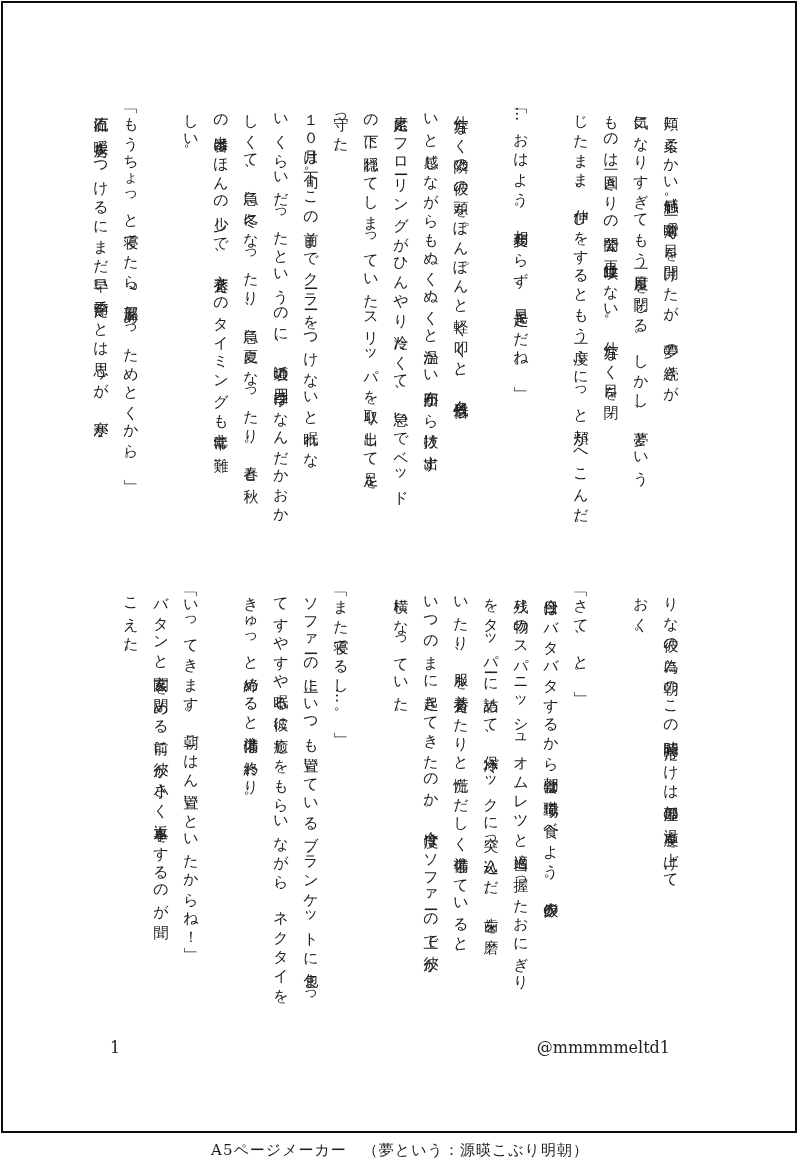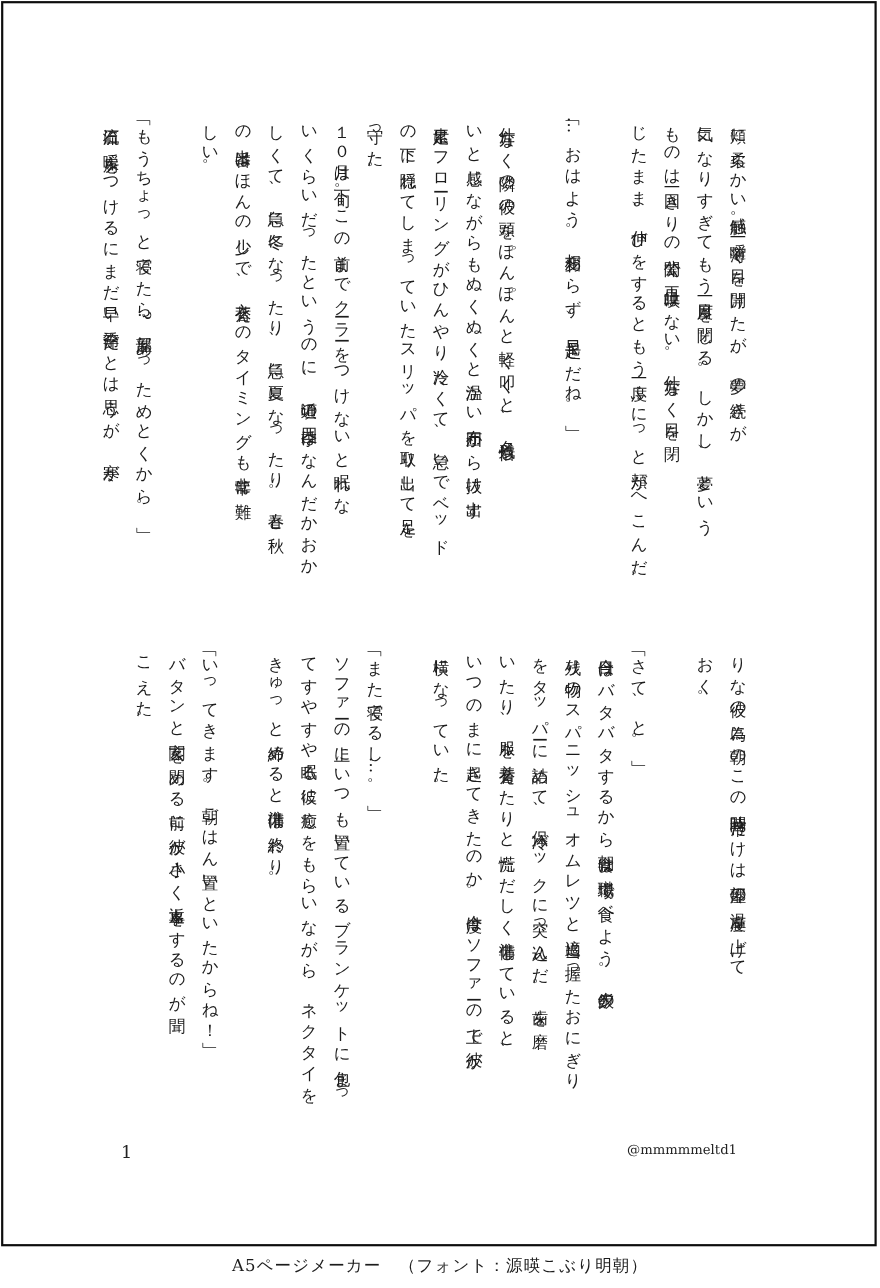--- a/index.html
+++ b/index.html
@@ -52,21 +52,21 @@
     position: absolute;
     left: 110px;
     top: 1038px;
     font-size: 16px;
     color: #222222;
   }
   .author-handle {
     position: absolute;
     right: 130px;
     top: 1038px;
-    font-size: 12px;
+    font-size: 16px;
     color: #222222;
   }
   .footer-caption {
     position: absolute;
     left: 0;
     right: 0;
     top: 1141px;
     text-align: center;
     font-size: 15px;
     letter-spacing: 1px;
@@ -116,13 +116,13 @@
 きゅっと締めると準備は終わり。
 
 「いってきます。朝ごはん置いといたからね！」
 バタンと玄関を閉める前に彼が小さく返事をするのが聞
 こえた。</div>
 
 <div class="page-number">1</div>
 
 <div class="author-handle">@mmmmmeltd1</div>
 
-<div class="footer-caption">A5ページメーカー　（フォント：源暎こぶり明朝）</div>
+<div class="footer-caption">A5ページメーカー　（夢という：源暎こぶり明朝）</div>
 
 </body></html>

